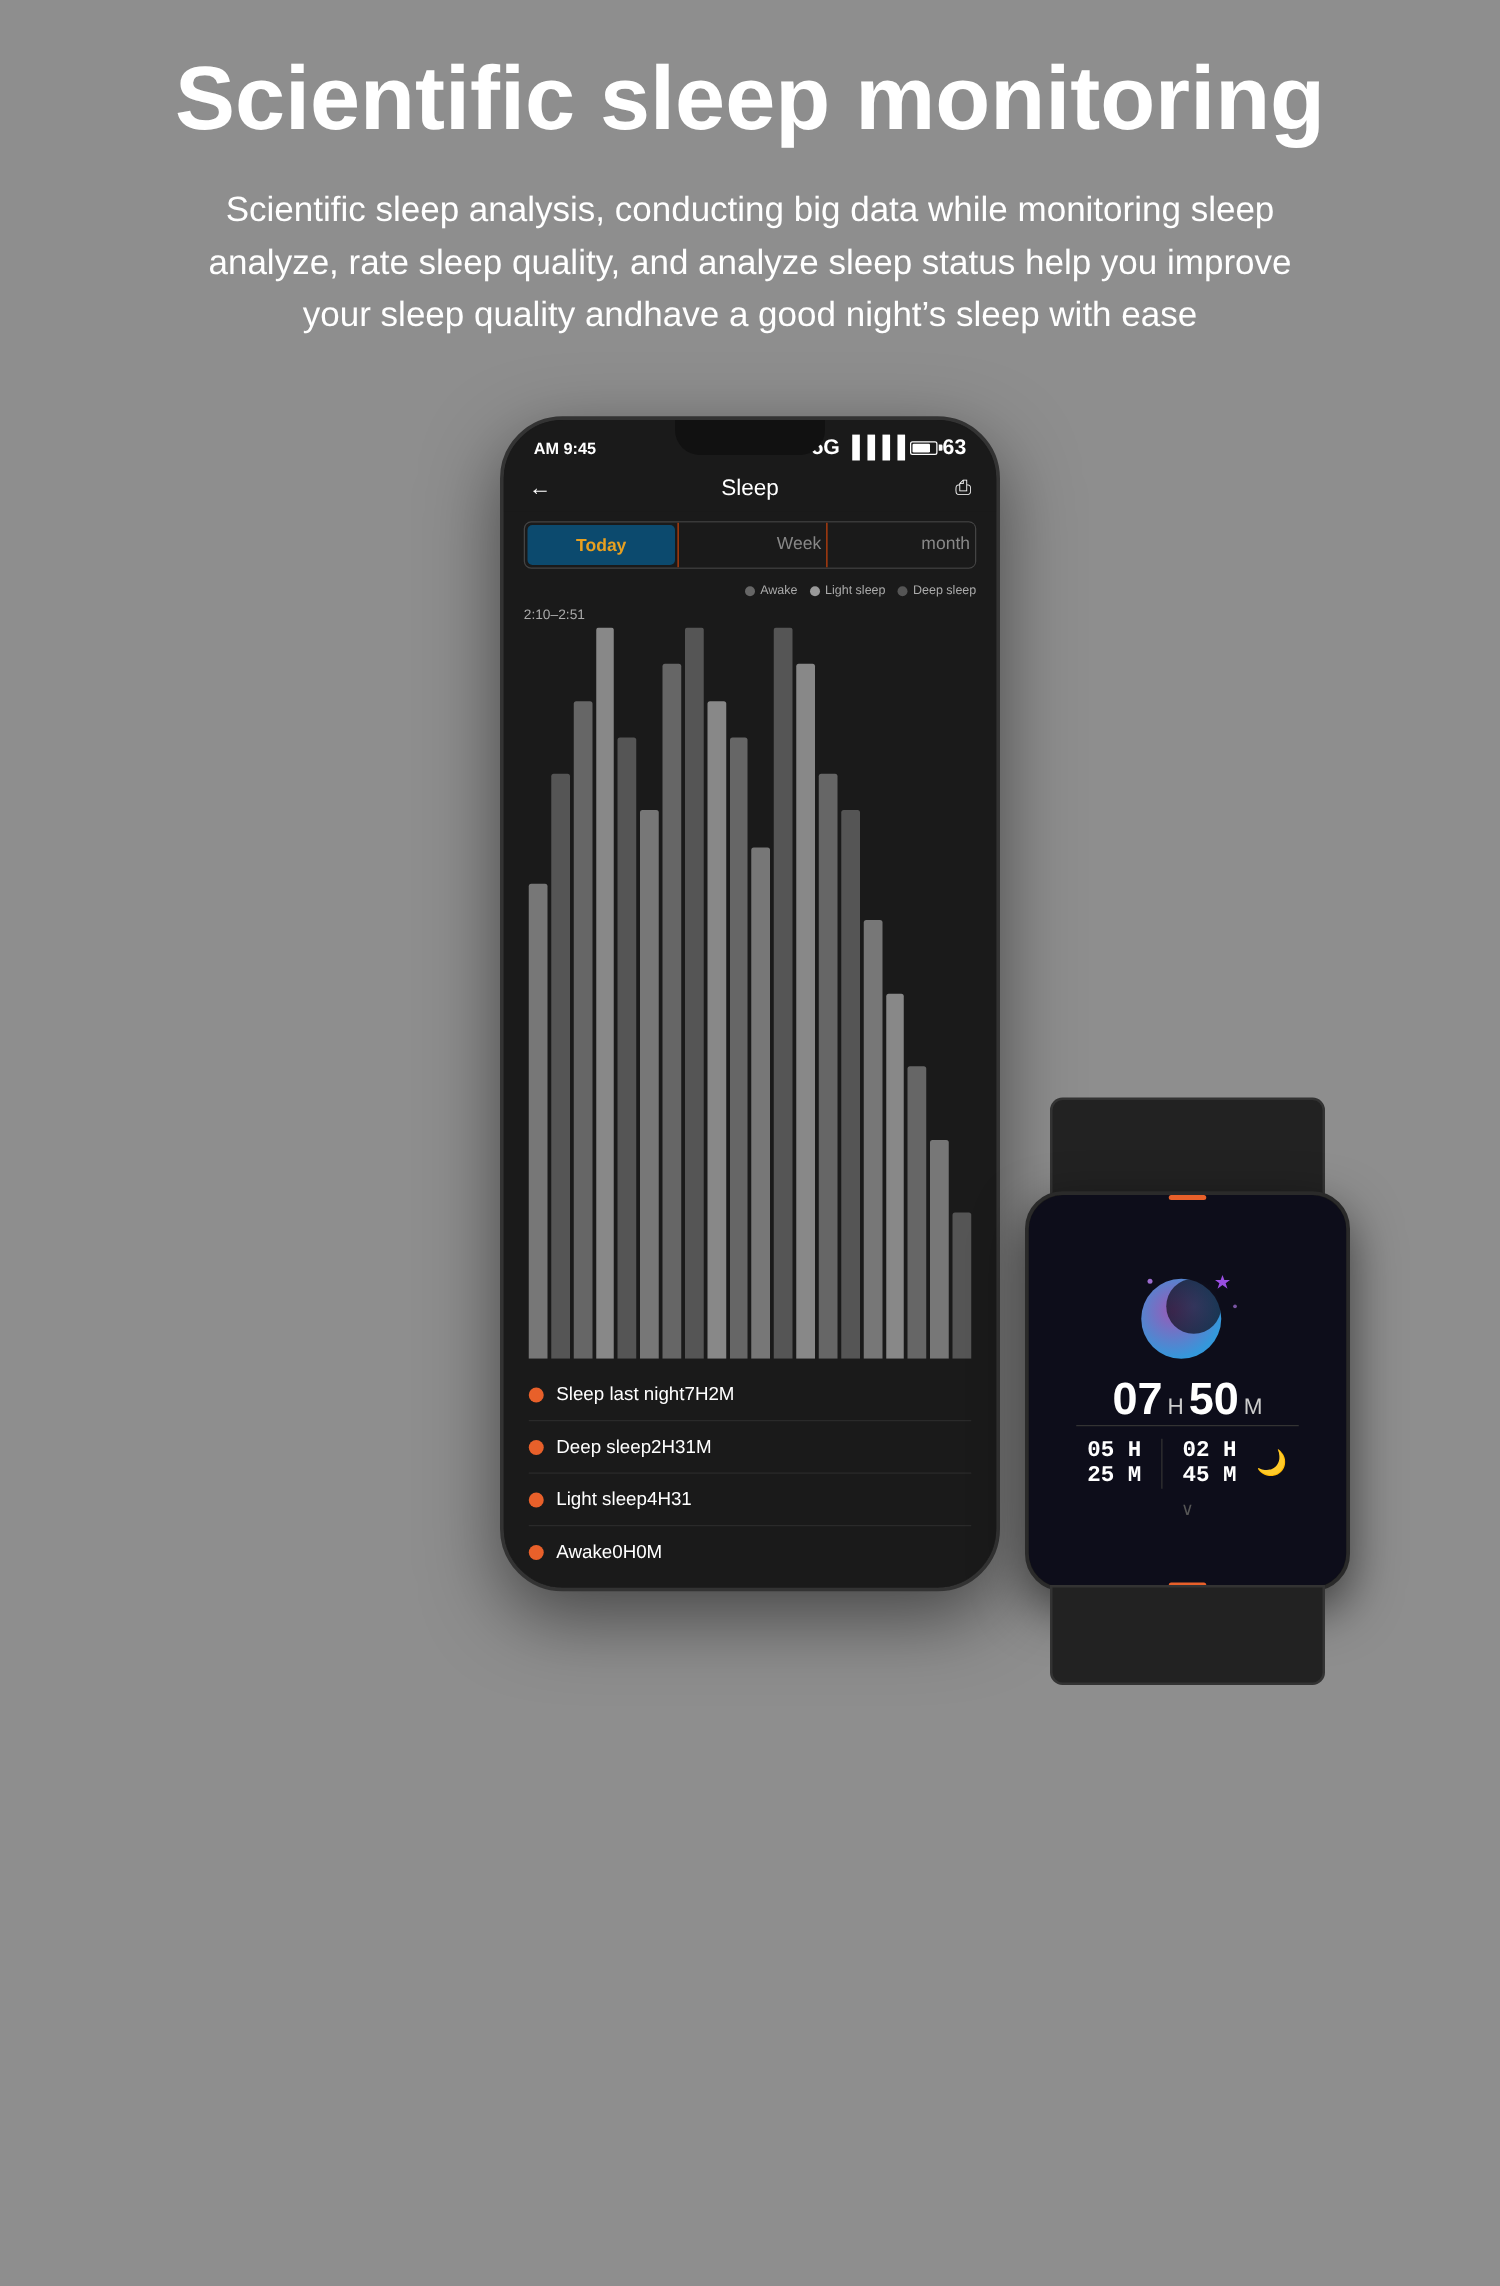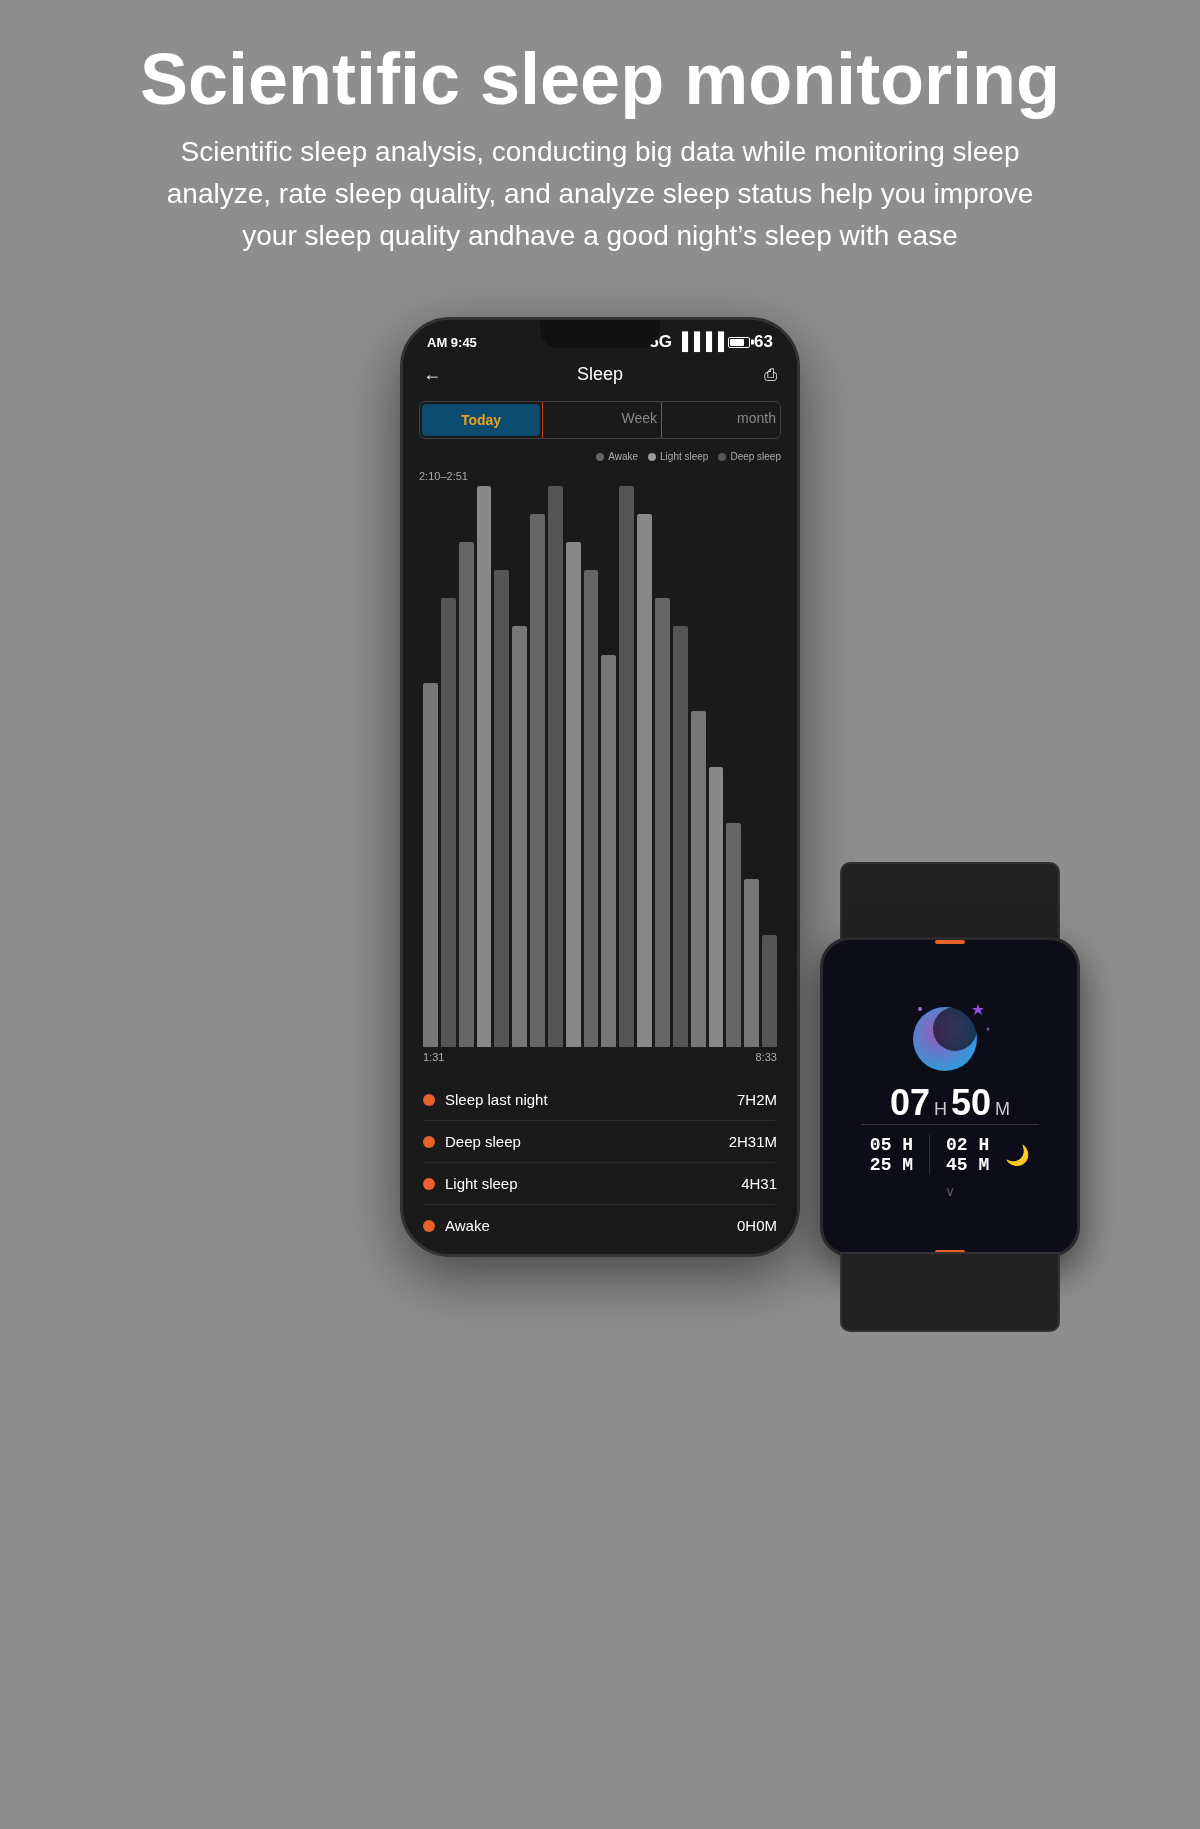--- a/index.html
+++ b/index.html
@@ -14,21 +14,21 @@
       padding: 40px 60px 60px;
     }
 
     
     .main-title {
       color: #ffffff;
       font-size: 72px;
       font-weight: 900;
       text-align: center;
       line-height: 1.1;
-      margin-bottom: 12px;
+      margin-bottom: 28px;
       font-family: Arial, sans-serif;
     }
     .subtitle {
       color: #ffffff;
       font-size: 28px;
       text-align: center;
       line-height: 1.5;
       max-width: 900px;
       margin-bottom: 60px;
       font-family: Arial, sans-serif;
@@ -252,21 +252,21 @@
       font-family: Arial, sans-serif;
     }
 
     
     .stats-section {
       padding: 8px 20px;
       flex-shrink: 0;
     }
     .stat-row {
       display: flex;
-      justify-content: space-between;
+      justify-content: flex-start;
       align-items: center;
       padding: 12px 0;
       border-bottom: 1px solid #2a2a2a;
     }
     .stat-row:last-child {
       border-bottom: none;
     }
     .stat-left {
       display: flex;
       align-items: center;
@@ -521,24 +521,20 @@
                 <div class="sleep-bar" style="height: 95%; background: rgb(136, 136, 136);"></div>
                 <div class="sleep-bar" style="height: 80%; background: rgb(102, 102, 102);"></div>
                 <div class="sleep-bar" style="height: 75%; background: rgb(85, 85, 85);"></div>
                 <div class="sleep-bar" style="height: 60%; background: rgb(119, 119, 119);"></div>
                 <div class="sleep-bar" style="height: 50%; background: rgb(136, 136, 136);"></div>
                 <div class="sleep-bar" style="height: 40%; background: rgb(102, 102, 102);"></div>
                 <div class="sleep-bar" style="height: 30%; background: rgb(119, 119, 119);"></div>
                 <div class="sleep-bar" style="height: 20%; background: rgb(85, 85, 85);"></div>
               </div>
           </div>
-          <div class="chart-time-labels">
-            <span>1:31</span>
-            <span>8:33</span>
-          </div>
         </div>
 
         <div class="stats-section">
           <div class="stat-row">
             <div class="stat-left">
               <div class="stat-dot"></div>
               <span class="stat-label">Sleep last night</span>
             </div>
             <span class="stat-value">7H2M</span>
           </div>

